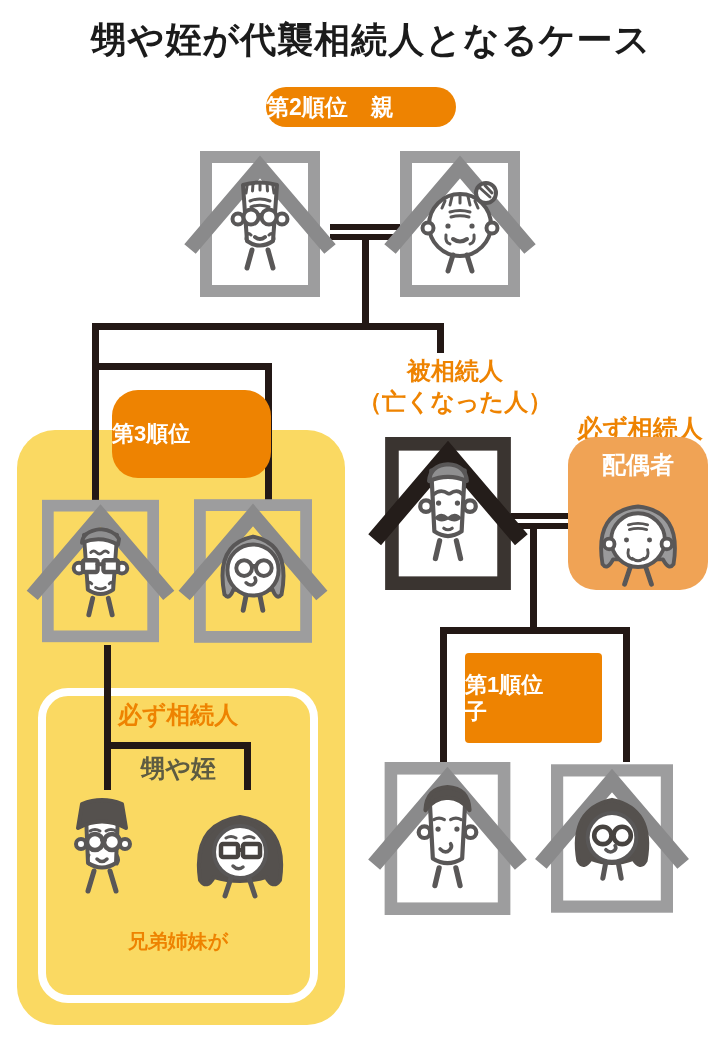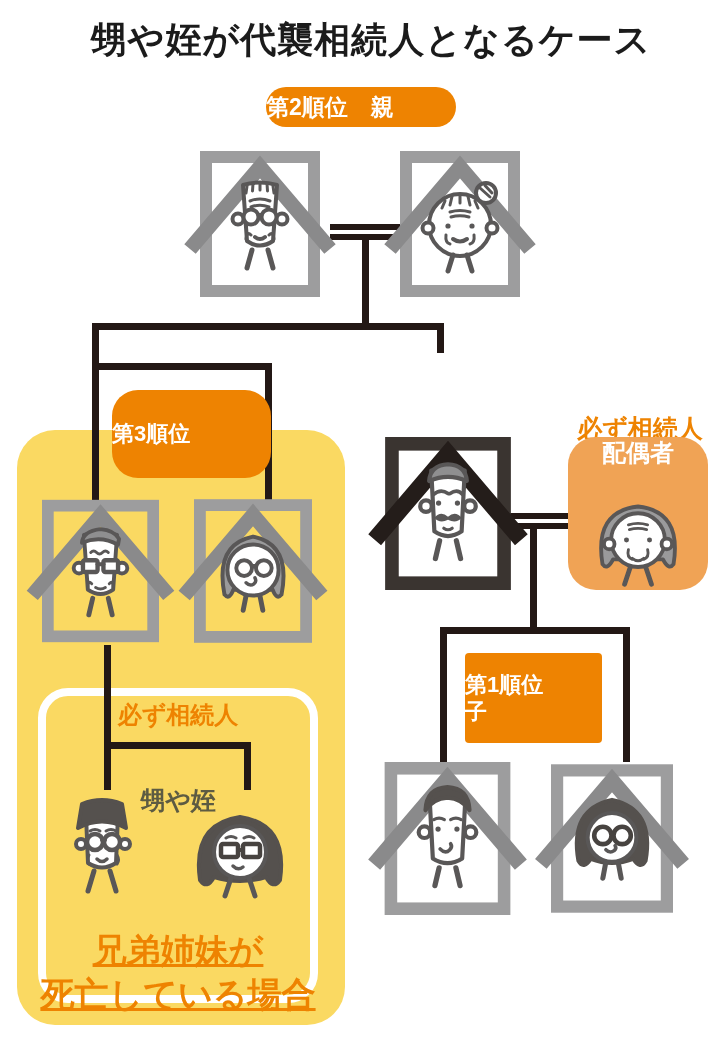--- a/index.html
+++ b/index.html
@@ -6,21 +6,21 @@
   body{width:720px;height:1060px;background:#ffffff;font-family:"Liberation Sans","DejaVu Sans",sans-serif;position:relative;overflow:hidden;}
   .abs{position:absolute;padding-left:11px;}
   .line{position:absolute;background:#231815;}
   .title{left:0;top:16px;width:720px;font-size:36px;font-weight:900;color:#1b1b1b;letter-spacing:1px;text-align:center;}
   .badge{position:absolute;background:#ee8301;color:#ffffff;font-weight:800;text-align:left;display:flex;flex-direction:column;justify-content:center;line-height:1.25;}
   .orange-txt{position:absolute;color:#ee8301;font-weight:800;text-align:center;line-height:1.28;}
   .olive-txt{position:absolute;color:#5d5b42;font-weight:800;text-align:center;}
   .yellow-box{position:absolute;left:17px;top:430px;width:328px;height:595px;background:#fad962;border-radius:38px;}
   .white-inner{position:absolute;left:38px;top:688px;width:280px;height:315px;border:8px solid #ffffff;border-radius:30px;box-sizing:border-box;background:transparent;}
   .spouse-box{position:absolute;left:568px;top:437px;width:140px;height:153px;background:#f0a355;border-radius:28px;overflow:hidden;}
-  .spouse-label{position:absolute;left:0;top:0;width:140px;color:#ffffff;font-weight:800;font-size:24px;text-align:center;}
+  .spouse-label{position:absolute;left:0;top:12px;width:140px;color:#ffffff;font-weight:800;font-size:24px;text-align:center;}
   .portrait{position:absolute;}
   .portrait svg,.face svg{width:100%;height:100%;overflow:visible;display:block;}
   .face{position:absolute;}
 </style>
 </head>
 <body>
 
 <div class="abs title">甥や姪が代襲相続人となるケース</div>
 
 <div class="badge" style="left:266px;top:87px;width:190px;height:40px;border-radius:21px;font-size:23px;">第2順位　親</div>
@@ -44,33 +44,34 @@
 <div class="line" style="left:623px;top:627px;width:7px;height:135px;"></div>
 <div class="line" style="left:104px;top:645px;width:7px;height:145px;"></div>
 <div class="line" style="left:104px;top:742px;width:147px;height:7px;"></div>
 <div class="line" style="left:244px;top:742px;width:7px;height:48px;"></div>
 
 <div class="badge" style="left:112px;top:390px;width:159px;height:88px;border-radius:26px;font-size:22px;">
   <span>第3順位</span>
 </div>
 
 <div class="orange-txt" style="left:355px;top:356px;width:200px;font-size:24px;">
+  <div>被相続人</div>
+  <div>（亡くなった人）</div>
 </div>
 <div class="orange-txt" style="left:570px;top:412px;width:140px;font-size:25px;">必ず相続人</div>
 
 <div class="badge" style="left:465px;top:653px;width:137px;height:90px;border-radius:4px;font-size:22px;">
   <span>第1順位</span>
   <span>子</span>
 </div>
 
 <div class="orange-txt" style="left:38px;top:700px;width:280px;font-size:24px;">必ず相続人</div>
-<div class="olive-txt" style="left:98px;top:752px;width:160px;font-size:25px;margin-top:32px;">甥や姪</div>
-<div class="orange-txt" style="left:28px;top:928px;width:300px;font-size:34px;line-height:1.3;text-decoration:underline;">
+<div class="olive-txt" style="left:98px;top:752px;width:160px;font-size:25px;">甥や姪</div>
+<div class="orange-txt" style="left:28px;top:928px;width:300px;font-size:20px;line-height:1.3;">
   <div>兄弟姉妹が</div>
-  <div>死亡している場合</div>
 </div>
 
 <div class="portrait" style="left:200px;top:151px;width:120px;height:146px;">
 <svg viewBox="0 0 120 146">
   <rect width="120" height="146" fill="#9d9d9e"></rect>
   <rect x="12" y="12" width="96" height="122" fill="#ffffff"></rect>
   <path d="M-10,98 L60,16 L130,98" stroke="#8a8a8b" stroke-width="15" fill="none"></path>
   <g stroke="#595757" stroke-width="4" fill="none" stroke-linecap="round" stroke-linejoin="round">
     <path d="M43,34 Q60,29 77,34 L73,90 Q60,99 47,90 Z" fill="#ffffff"></path>
     <path d="M47,35 L46,42 M53,32.5 L52.5,40 M60,32 L60,39 M67,32.5 L67.5,40 M73,35 L74,42" stroke-width="3"></path>

